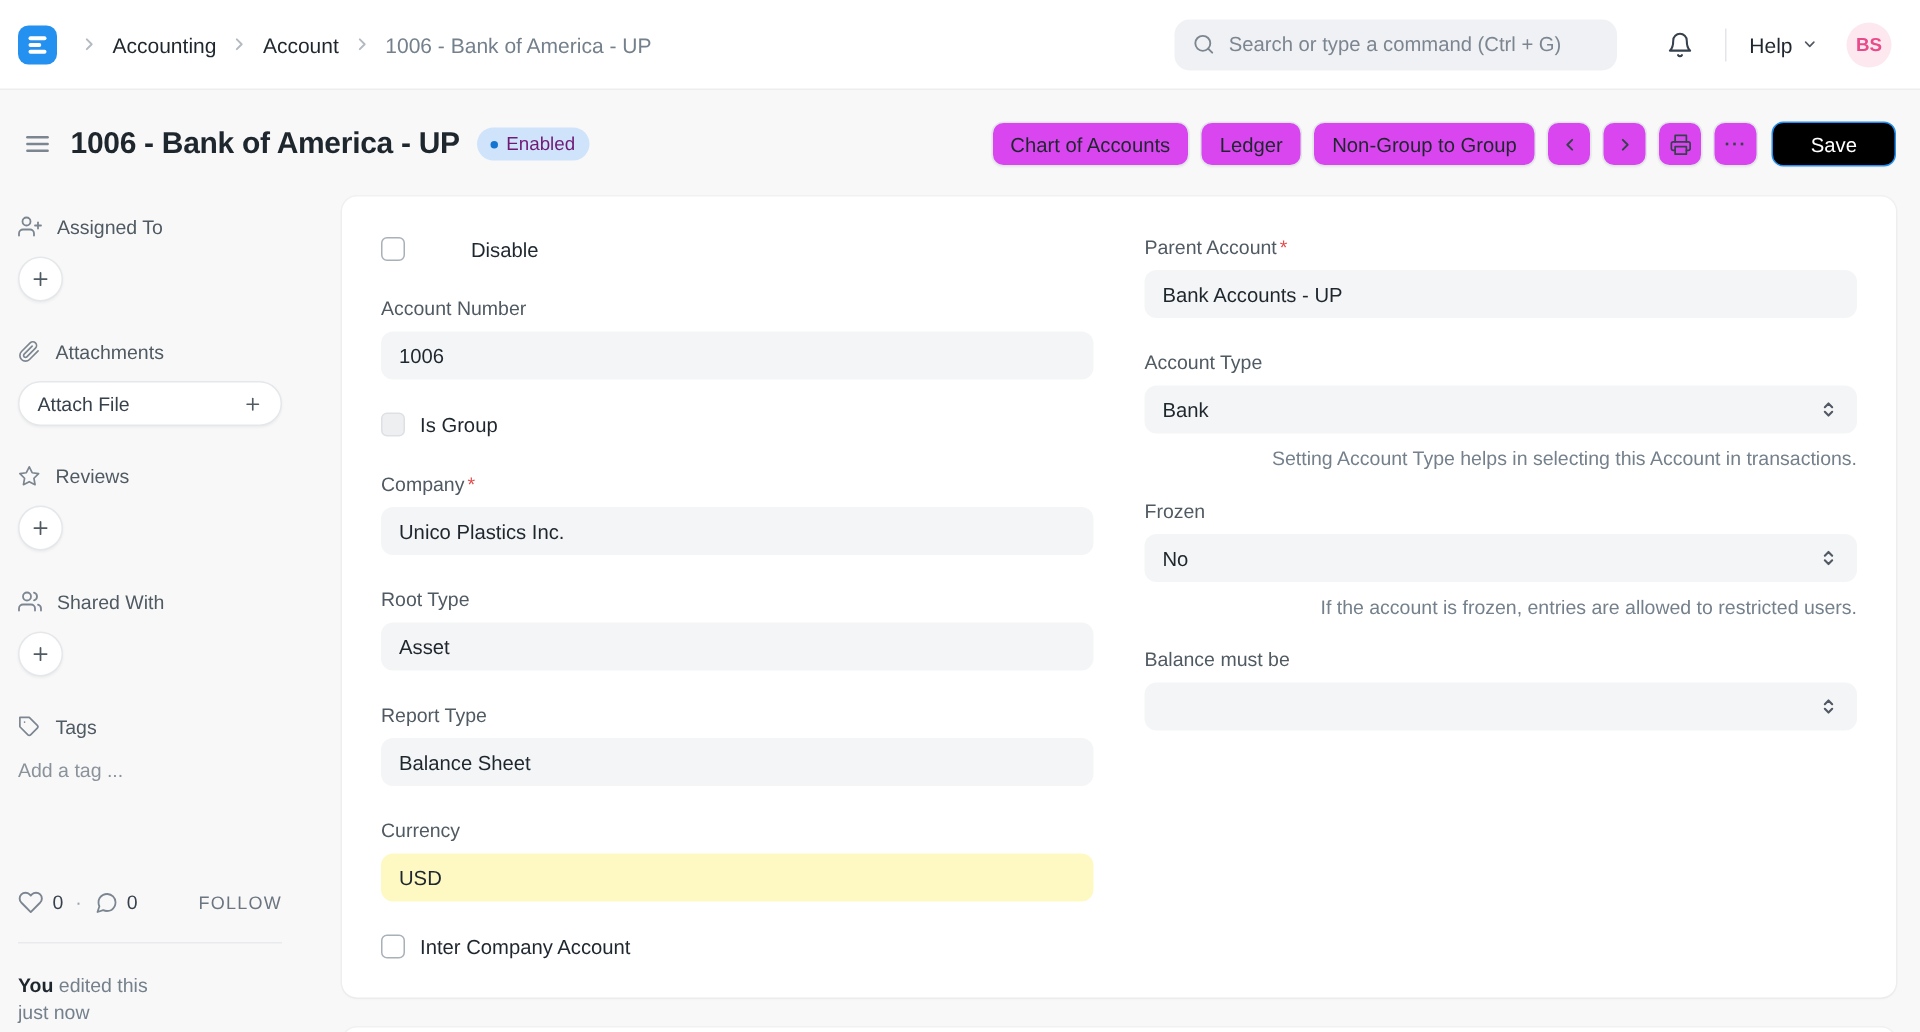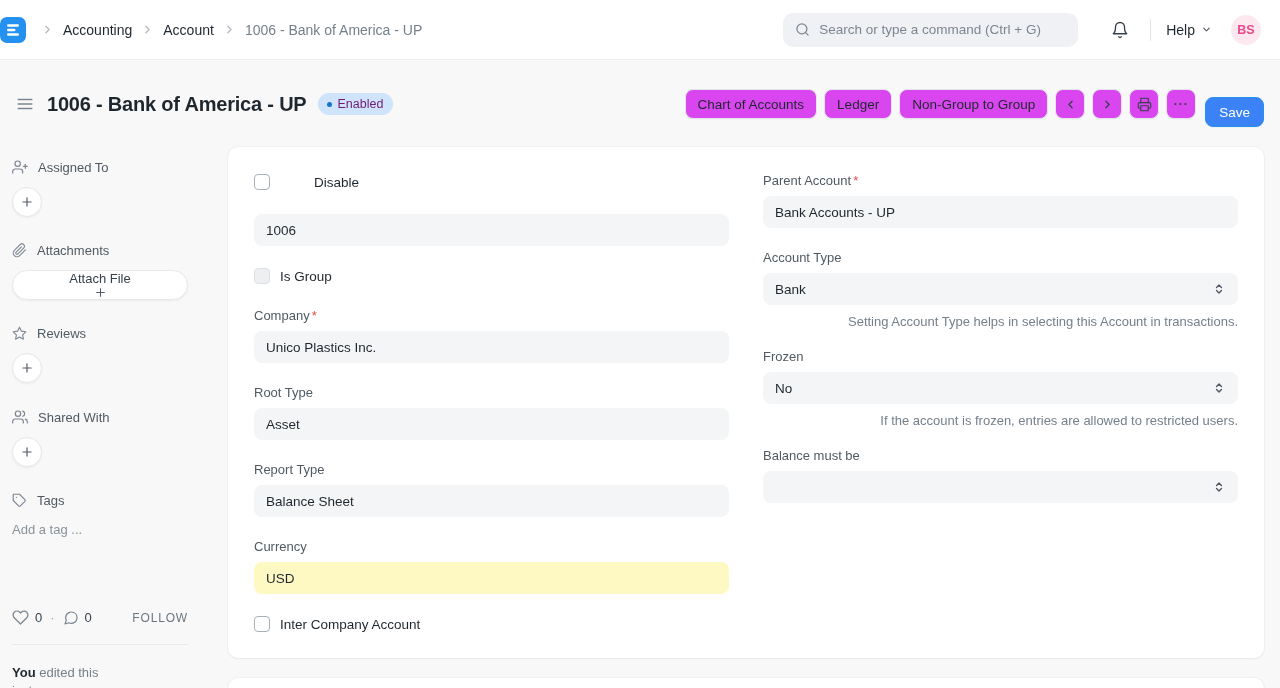--- a/index.html
+++ b/index.html
@@ -2,21 +2,21 @@
 <html><head>
 <meta charset="utf-8">
 <style>
   * { margin:0; padding:0; box-sizing:border-box; }
   html,body { width:1280px; height:688px; overflow:hidden; }
   body { background:#f8f8f8; font-family:"Liberation Sans", sans-serif; color:#1f272e; }
   svg { display:block; }
 
   
   .navbar { height:60px; background:#fff; border-bottom:1px solid #ededf0;
-            display:flex; align-items:center; padding:0 19px 0 0; }
+            display:flex; align-items:center; padding:0 19px 0 12px; }
   .logo { width:26px; height:26px; border-radius:7px; background:#2490ef;
           display:flex; align-items:center; justify-content:center; flex:none; cursor:pointer; }
   .breadcrumbs { display:flex; align-items:center; gap:9px; margin-left:15px; font-size:14px; }
   .crumb-sep { color:#b3bac1; }
   .crumb { color:#1f272e; font-weight:500; text-decoration:none; cursor:pointer; }
   .crumb-current { color:#74808b; font-weight:400; }
   .nav-spacer { flex:1; }
   .searchbar { width:295px; height:34px; background:#f0f1f4; border-radius:10px;
                display:flex; align-items:center; gap:9px; padding:0 12px; color:#7c8691; cursor:text; }
   .searchbar input { flex:1; border:none; background:transparent; outline:none;
@@ -37,37 +37,37 @@
   .page-title { font-size:20px; font-weight:700; color:#1f272e; margin-left:9px; letter-spacing:-0.01em; }
   .status-badge { display:flex; align-items:center; gap:6px; background:#cfe3fb; color:#701a75;
                   font-size:12.5px; font-weight:500; border-radius:12px; padding:4px 10px 4px 9px; margin-left:11px;text-align:right; }
   .status-dot { width:5px; height:5px; border-radius:50%; background:#1475d1; }
   .head-actions { margin-left:auto; display:flex; align-items:center; gap:7px; }
   .btn { height:30px; background:#d946ef; border:1px solid #e2e6e9; border-radius:8px; padding:0 12px;
          font-size:13.5px; font-family:inherit; color:#1f272e; display:flex; align-items:center;
          cursor:pointer; box-shadow:0 1px 1px rgba(25,39,52,0.03); white-space:nowrap; }
   .btn-sq { width:30px; padding:0; justify-content:center; color:#36414c; }
   .btn-ellipsis { font-weight:700; color:#36414c; letter-spacing:1px; font-size:12px; }
-  .btn-primary { background:#3b82f6; color:#fff; border-color:#2490ef; font-weight:500; padding:0 13px; margin-left:2px;margin-top:16px; }
+  .btn-primary { background:#000000; color:#fff; border-color:#2490ef; font-weight:500; padding:0 25px; margin-left:2px; }
 
   
   .layout { display:flex; align-items:flex-start; padding:0 16px 0 12px; }
 
   
   .sidebar { width:176px; margin-right:40px; padding-top:8px; font-size:13px; flex:none; }
   .sb-section { margin-bottom:22px; }
   .sb-head { display:flex; align-items:center; gap:10px; color:#505a62; margin-bottom:8px; padding:4px 0; }
   .sb-head .sb-icon { color:#7c8691; }
   .circle-btn { width:30px; height:30px; border-radius:50%; background:#fff; border:1px solid #e5e8eb;
                 box-shadow:0 1px 2px rgba(25,39,52,0.06); color:#505a62; cursor:pointer;
                 display:flex; align-items:center; justify-content:center; }
   .attach-btn { width:100%; height:30px; border-radius:15px; background:#fff; border:1px solid #e5e8eb;
                 box-shadow:0 1px 2px rgba(25,39,52,0.06); display:flex; align-items:center;
                 justify-content:space-between; padding:0 12px; font-size:13px; font-family:inherit;
-                color:#36414c; cursor:pointer;flex-direction:column; }
+                color:#36414c; cursor:pointer; }
   .attach-btn .plus { color:#505a62; }
   .add-tag { color:#8a939b; cursor:pointer; padding:2px 0; }
   .sb-footer { margin-top:70px; }
   .counts { display:flex; align-items:center; color:#505a62; }
   .counts .num { font-size:13px; color:#36414c; margin-left:6px; }
   .counts .mid { margin:0 8px; color:#9aa3ab; }
   .counts .heart, .counts .bubble { color:#7c8691; cursor:pointer; display:flex; }
   .follow { margin-left:auto; font-size:12px; letter-spacing:0.07em; color:#6c7680; font-weight:500;
             background:none; border:none; cursor:pointer; font-family:inherit; }
   .sb-hr { border:none; border-top:1px solid #e8eaed; margin:18px 0 19px; }
@@ -328,20 +328,21 @@
       <div class="grid">
 
         <div class="col">
 
           <div class="check-row first">
             <span class="checkbox"></span>
             <span class="cb-label">Disable</span>
           </div>
 
           <div class="field">
+            <label class="field-label">Account Number</label>
             <div class="control">1006</div>
           </div>
 
           <div class="check-row">
             <span class="checkbox disabled"></span>
             <span class="cb-label">Is Group</span>
           </div>
 
           <div class="field">
             <label class="field-label"><span>Company</span><span class="req">*</span></label>

